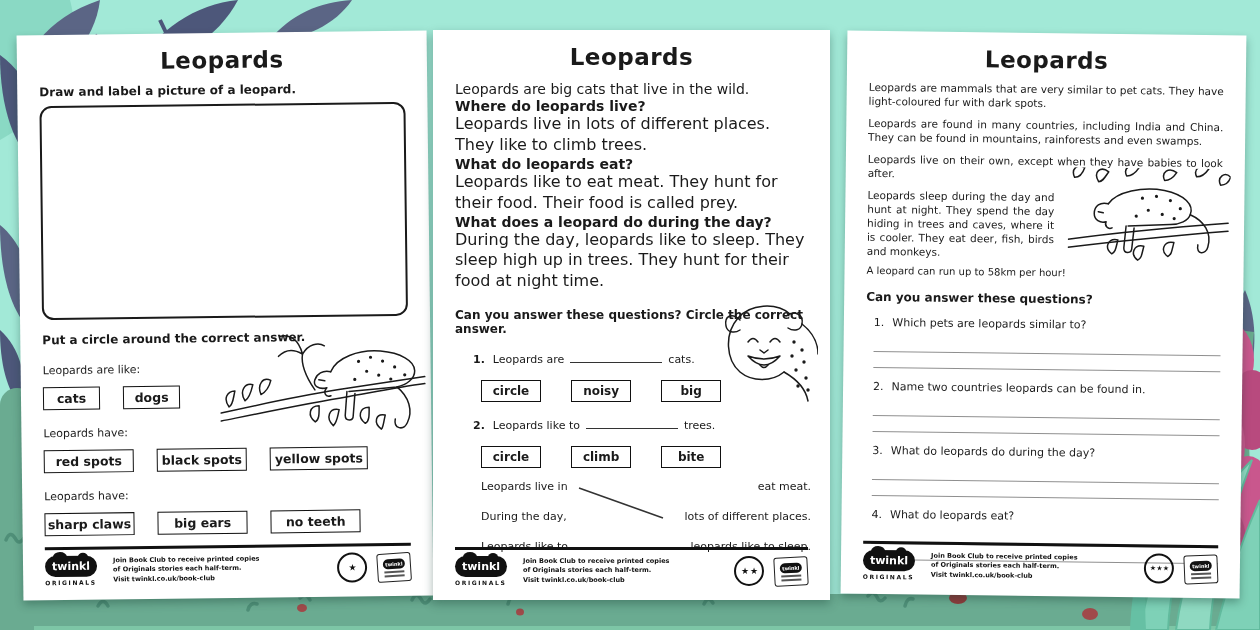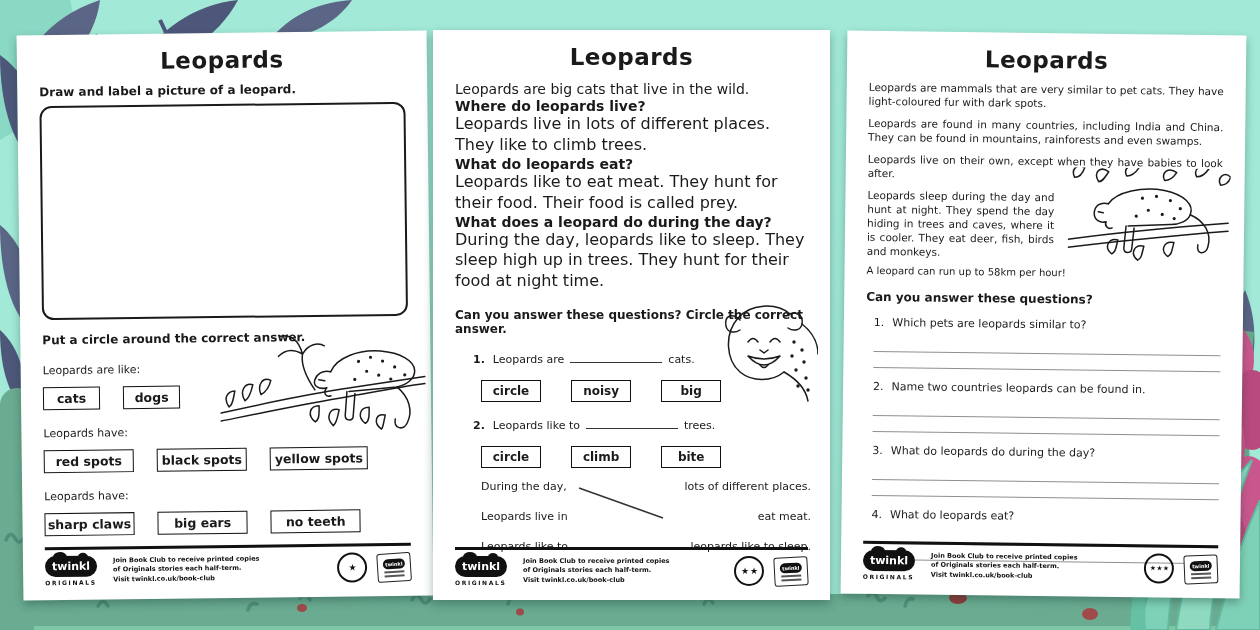--- a/index.html
+++ b/index.html
@@ -252,26 +252,26 @@
         <circle class="dot" cx="78" cy="58" r="1.7"></circle>
         <circle class="dot" cx="90" cy="64" r="1.7"></circle>
         <circle class="dot" cx="82" cy="72" r="1.7"></circle>
         <circle class="dot" cx="92" cy="80" r="1.7"></circle>
         <circle class="dot" cx="84" cy="88" r="1.7"></circle>
         <circle class="dot" cx="94" cy="92" r="1.7"></circle>
     </svg>
 
     <div class="match-area">
       <div class="match-row">
+          <span>Leopards live in</span>
+          <span>eat meat.</span>
+        </div>
+      <div class="match-row">
           <span>During the day,</span>
           <span>lots of different places.</span>
-        </div>
-      <div class="match-row">
-          <span>Leopards live in</span>
-          <span>eat meat.</span>
         </div>
       <div class="match-row">
           <span>Leopards like to</span>
           <span>leopards like to sleep.</span>
         </div>
       <svg class="match-svg" width="330" height="90" viewBox="0 0 330 90">
         <line x1="98" y1="8" x2="182" y2="38" stroke="#333" stroke-width="1.6"></line>
       </svg>
     </div>
 

